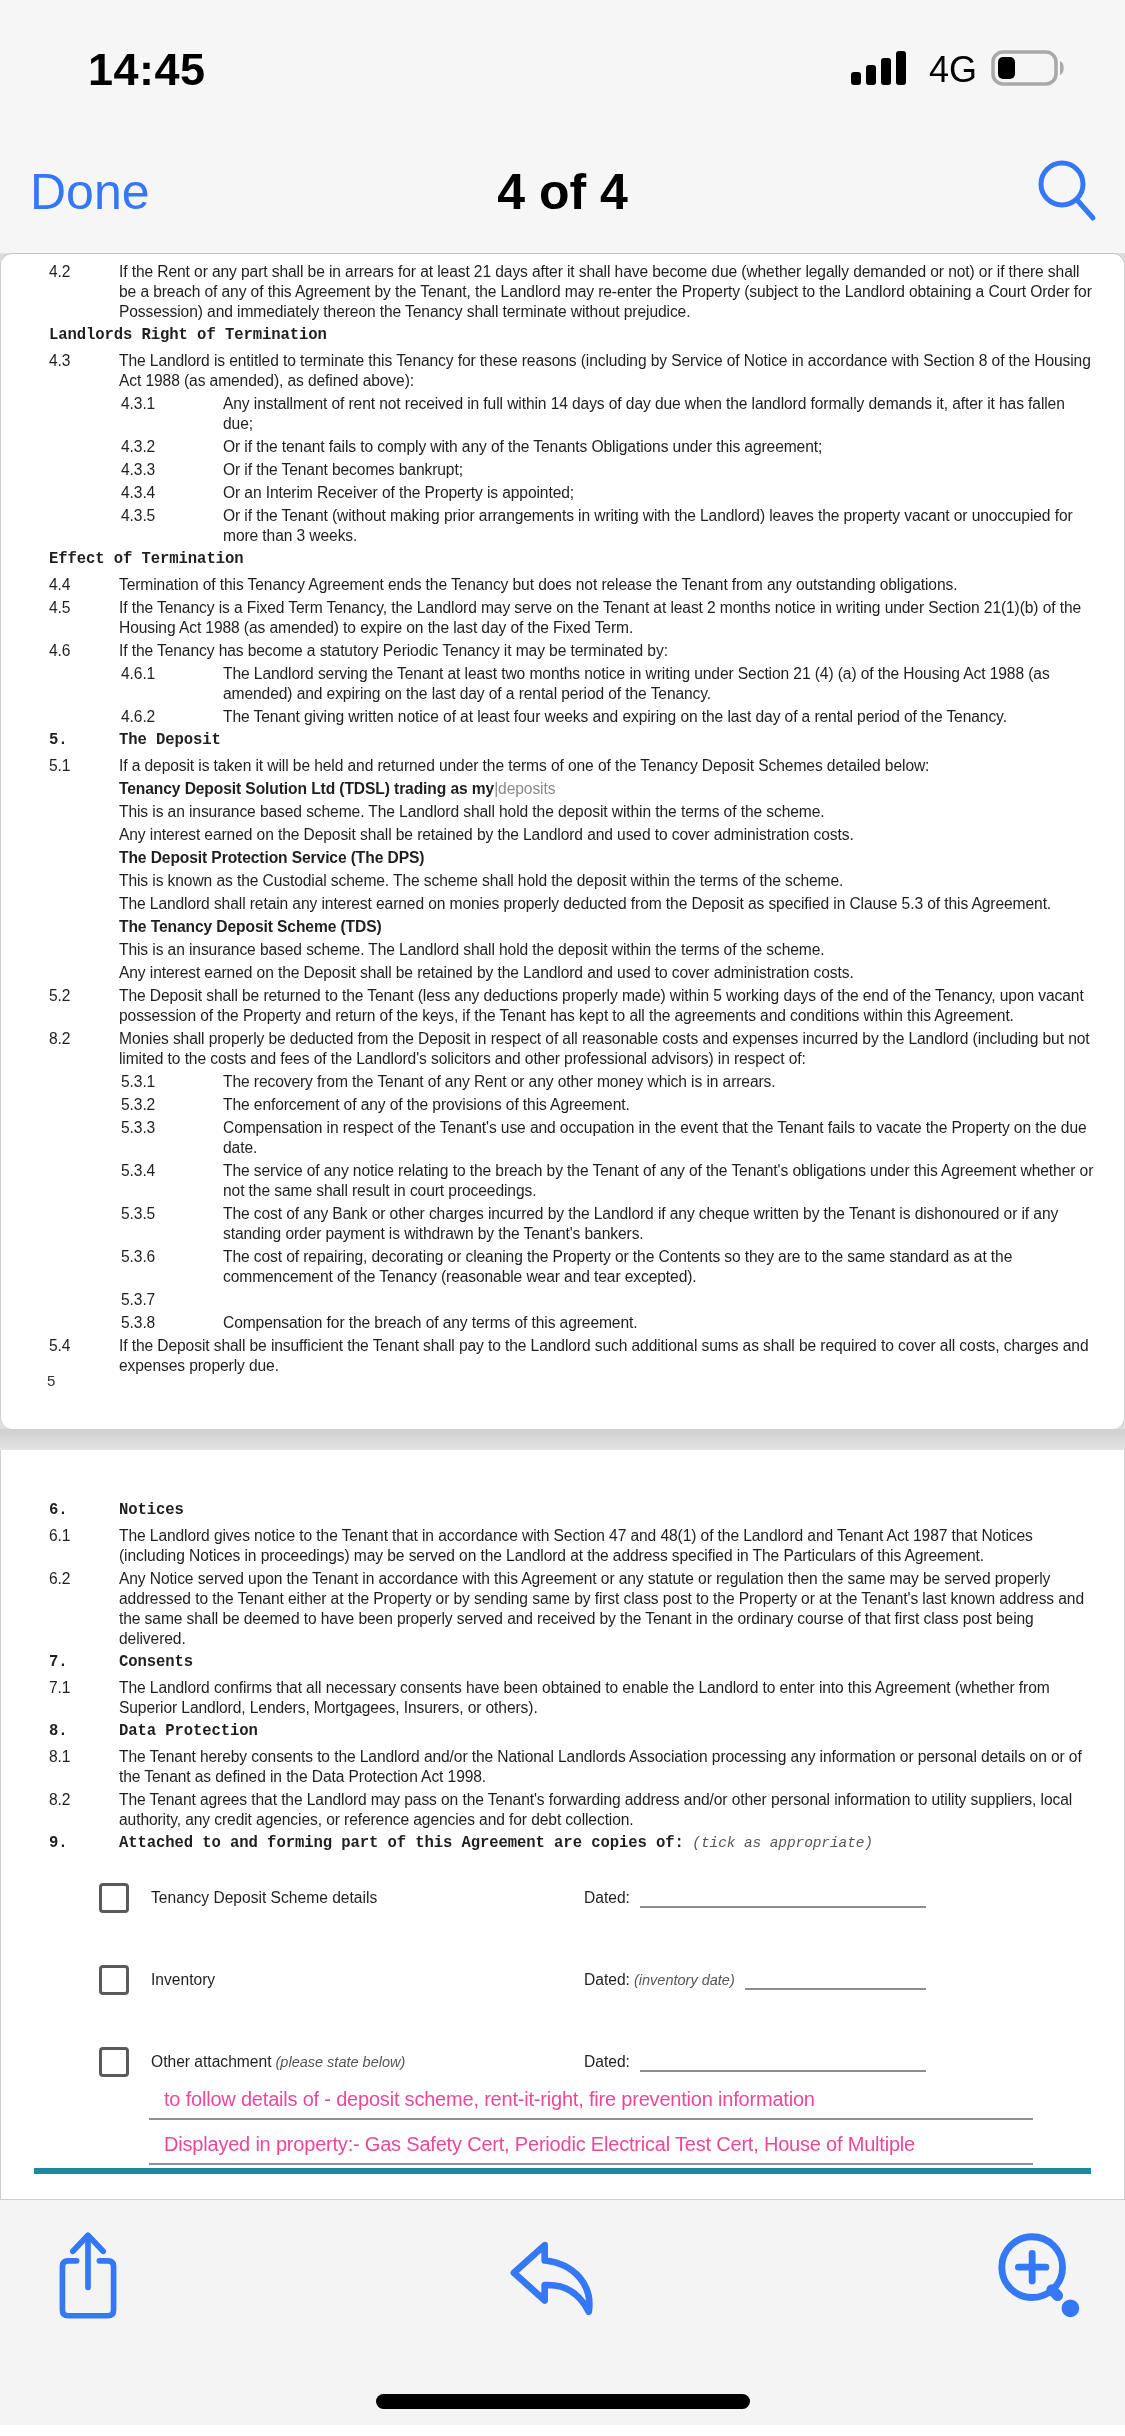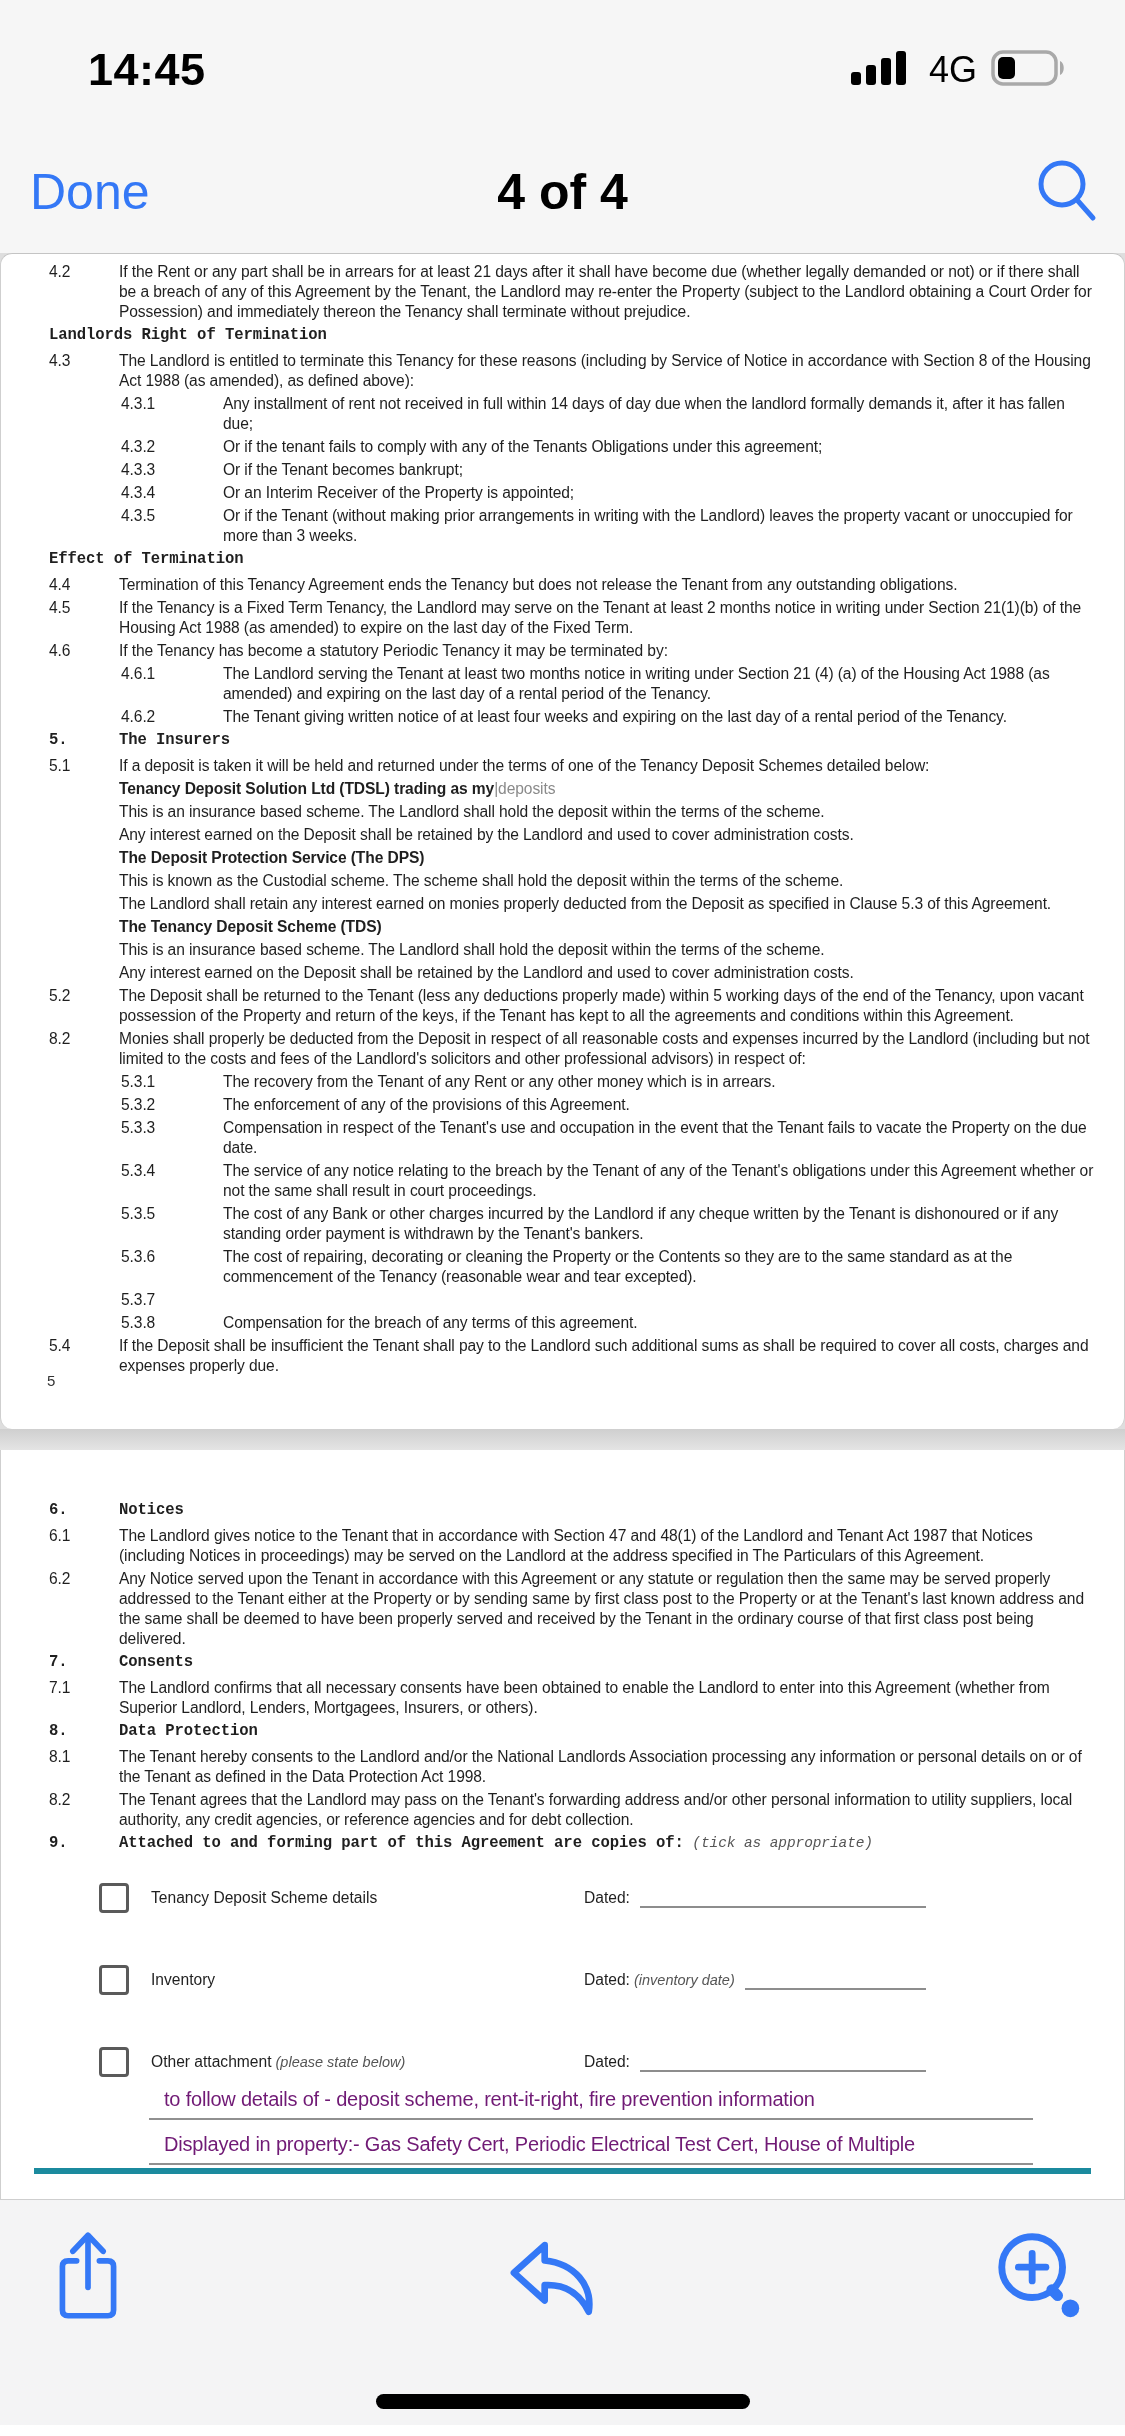--- a/index.html
+++ b/index.html
@@ -39,21 +39,21 @@
   .page-no{position:absolute;left:46px;bottom:40px;font-size:15px;color:#333;}
 
   
   .attach-row{display:flex;align-items:center;margin:52px 170px 0 50px;font-size:15.6px;}
   .attach-row:first-child{margin-top:30px;}
   .checkbox{flex:0 0 30px;height:30px;border:3px solid #5a5a5a;border-radius:4px;background:#fff;box-sizing:border-box;}
   .attach-label{margin-left:22px;flex:0 0 433px;}
   .dated-label{white-space:nowrap;}
   .dated-line{flex:1;border-bottom:2px solid #8d8d8d;height:1.1em;margin-left:10px;}
 
-  .filled-line{margin:13px 63px 0 100px;font-size:20px;color:#701a75;padding:0 0 7px 15px;border-bottom:2px solid #909090;letter-spacing:-0.2px;}
+  .filled-line{margin:13px 63px 0 100px;font-size:20px;color:#ec4899;padding:0 0 7px 15px;border-bottom:2px solid #909090;letter-spacing:-0.2px;}
   .filled-line:first-child{margin-top:11px;}
   .teal-rule{position:absolute;left:33px;right:33px;bottom:26px;height:6px;background:var(--teal,#1B8A9E);}
 
   
   .toolbar{position:absolute;left:0;right:0;bottom:0;height:236px;background:#f4f4f5;border-top:1px solid #cfcfcf;display:flex;flex-direction:column;}
   .tb-icons{display:flex;align-items:flex-start;justify-content:space-between;padding:26px 36px 0 52px;}
   .tb-btn{background:none;border:none;padding:0;color:var(--accent,#3478F6);cursor:pointer;}
   .home-row{margin-top:auto;display:flex;justify-content:center;padding-bottom:16px;}
   .home-indicator{width:374px;height:15px;border-radius:8px;background:#000;}
   .bottom-strip{height:11px;background:#ffffff;}
@@ -150,21 +150,21 @@
           <div class="it subclause">
             <span class="num">4.6.1</span>
             <span class="txt">The Landlord serving the Tenant at least two months notice in writing under Section 21 (4) (a) of the Housing Act 1988 (as amended) and expiring on the last day of a rental period of the Tenancy.</span>
           </div>
           <div class="it subclause">
             <span class="num">4.6.2</span>
             <span class="txt">The Tenant giving written notice of at least four weeks and expiring on the last day of a rental period of the Tenancy.</span>
           </div>
           <div class="it num-heading">
             <span class="num">5.</span>
-            <span class="txt"><span class="b">The Insurers</span></span>
+            <span class="txt"><span class="b">The Deposit</span></span>
           </div>
           <div class="it clause">
             <span class="num">5.1</span>
             <span class="txt">If a deposit is taken it will be held and returned under the terms of one of the Tenancy Deposit Schemes detailed below:</span>
           </div>
           <div class="it indent-bold">
             <span class="txt"><span class="b">Tenancy Deposit Solution Ltd (TDSL) trading as my</span><span class="light">|deposits</span></span>
           </div>
           <div class="it indent">
             <span class="txt">This is an insurance based scheme. The Landlord shall hold the deposit within the terms of the scheme.</span>

